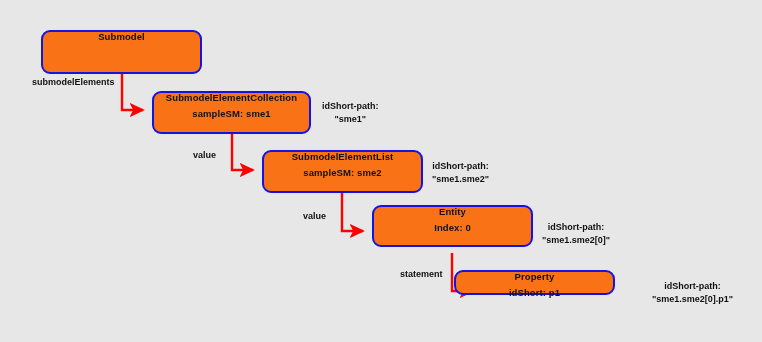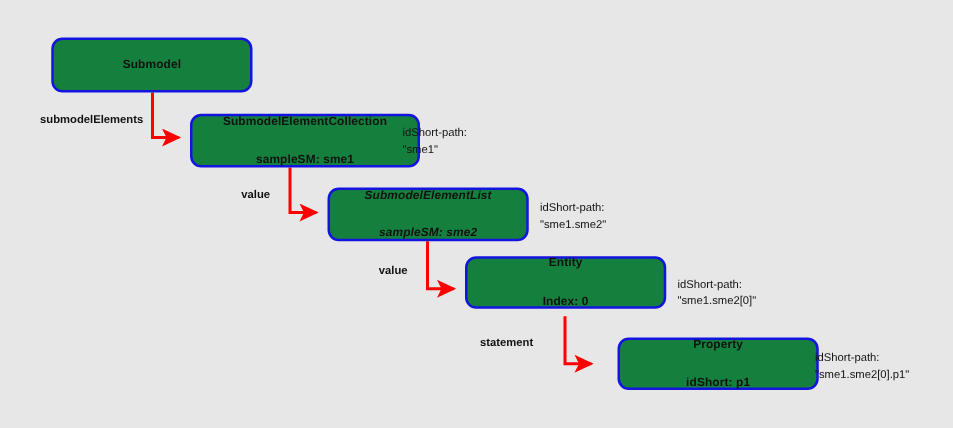--- a/index.html
+++ b/index.html
@@ -14,28 +14,28 @@
     overflow: hidden;
   }
   #diagram {
     position: relative;
     width: 762px;
     height: 342px;
   }
   .node {
     position: absolute;
     box-sizing: border-box;
-    background: #15803d;
+    background: #f97316;
     border: 2.5px solid #1414e0;
     border-radius: 9px;
     display: flex;
     flex-direction: column;
     align-items: center;
-    justify-content: center;
-    gap: 21px;
+    justify-content: flex-start;
+    gap: 6px;
   }
   .node-title {
     font-size: 9.5px;
     font-weight: bold;
     color: #111111;
     letter-spacing: 0.1px;
     line-height: 1;
   }
   .node-sub {
     font-size: 9.5px;
@@ -48,24 +48,25 @@
     position: absolute;
     font-size: 9px;
     font-weight: bold;
     color: #111111;
     white-space: nowrap;
     line-height: 1;
   }
   .path-label {
     position: absolute;
     font-size: 9px;
-    font-weight: normal;
+    font-weight: bold;
     color: #111111;
     white-space: nowrap;
     line-height: 1.45;
+    text-align: center;
   }
   .path-label span {
     display: block;
   }
   svg.arrows {
     position: absolute;
     left: 0;
     top: 0;
     width: 762px;
     height: 342px;
@@ -86,44 +87,44 @@
     <path d="M122,74 L122,110 L143,110" fill="none" stroke="#ff0000" stroke-width="2.4" marker-end="url(#ah)"></path>
     <path d="M232,134 L232,170 L253,170" fill="none" stroke="#ff0000" stroke-width="2.4" marker-end="url(#ah)"></path>
     <path d="M342,193 L342,231 L363,231" fill="none" stroke="#ff0000" stroke-width="2.4" marker-end="url(#ah)"></path>
     <path d="M452,253 L452,291 L473,291" fill="none" stroke="#ff0000" stroke-width="2.4" marker-end="url(#ah)"></path>
   </svg>
 
   <div class="node" style="left:41px; top:30px; width:161px; height:44px;">
     <div class="node-title">Submodel</div>
   </div>
 
-  <div class="node" style="left:152px; top:91px; width:184px; height:43px;">
+  <div class="node" style="left:152px; top:91px; width:159px; height:43px;">
     <div class="node-title">SubmodelElementCollection</div>
     <div class="node-sub">sampleSM: sme1</div>
   </div>
 
-  <div class="node" style="left:262px; top:150px; width:161px; height:43px;font-style:italic;">
+  <div class="node" style="left:262px; top:150px; width:161px; height:43px;">
     <div class="node-title">SubmodelElementList</div>
     <div class="node-sub">sampleSM: sme2</div>
   </div>
 
   <div class="node" style="left:372px; top:205px; width:161px; height:42px;">
     <div class="node-title">Entity</div>
     <div class="node-sub">Index: 0</div>
   </div>
 
-  <div class="node" style="left:494px; top:270px; width:161px; height:42px;">
+  <div class="node" style="left:454px; top:270px; width:161px; height:25px;">
     <div class="node-title">Property</div>
     <div class="node-sub">idShort: p1</div>
   </div>
 
-  <div class="edge-label" style="left:32px; top:91px;">submodelElements</div>
+  <div class="edge-label" style="left:32px; top:78px;">submodelElements</div>
   <div class="edge-label" style="left:193px; top:151px;">value</div>
   <div class="edge-label" style="left:303px; top:212px;">value</div>
-  <div class="edge-label" style="left:384px; top:270px;">statement</div>
+  <div class="edge-label" style="left:400px; top:270px;">statement</div>
 
   <div class="path-label" style="left:322px; top:100px;">
     <span>idShort-path:</span>
     <span>"sme1"</span>
   </div>
 
   <div class="path-label" style="left:432px; top:160px;">
     <span>idShort-path:</span>
     <span>"sme1.sme2"</span>
   </div>

